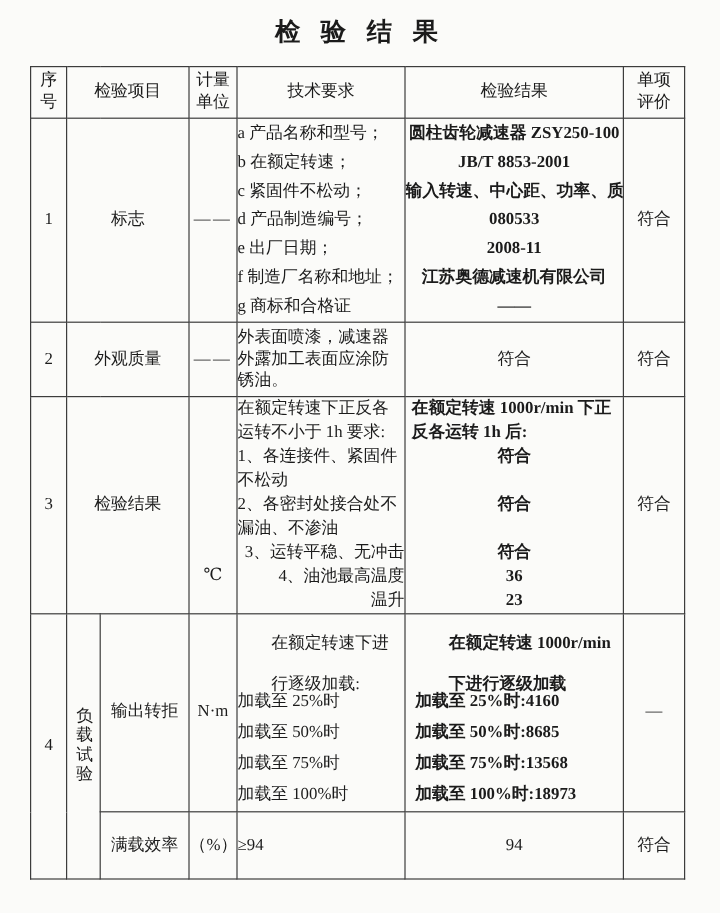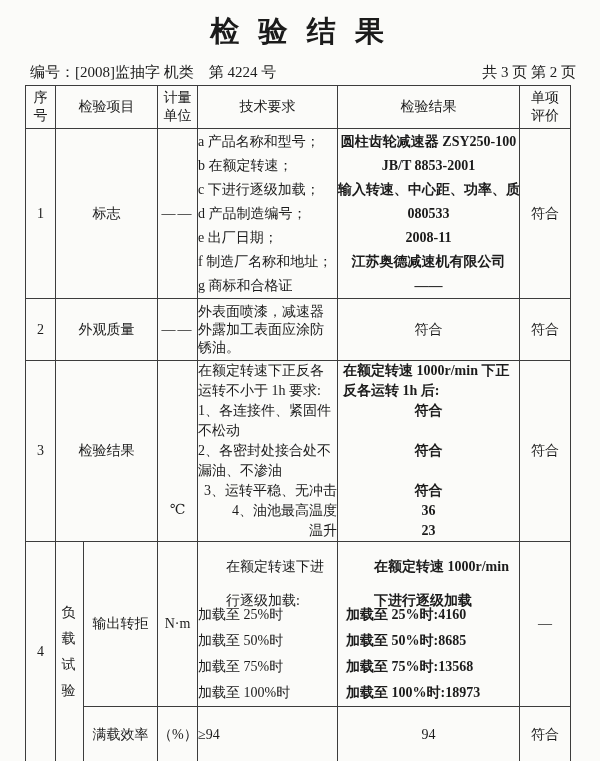--- a/index.html
+++ b/index.html
@@ -3,21 +3,21 @@
 <meta charset="utf-8">
 <style>
   html,body{margin:0;padding:0;}
   .page{
     width:600px;height:761px;box-sizing:border-box;
     background:#fbfbf9;color:#1b1b1b;
     font-family:"Liberation Serif","DejaVu Serif",serif;
     font-size:14px;overflow:hidden;
   }
   .title{
-    text-align:center;font-size:29px;font-weight:bold;
+    text-align:center;font-size:21px;font-weight:bold;
     letter-spacing:6px;padding-top:12px;height:43px;
   }
   .info-line{
     display:flex;justify-content:space-between;align-items:flex-end;
     margin:8px 24px 3px 30px;font-size:15px;
   }
   table.rpt{
     border-collapse:collapse;table-layout:fixed;
     margin:0 0 0 25px;width:545px;
   }
@@ -40,35 +40,31 @@
   .topline{line-height:20px;height:40px;}
   .ctr{text-align:center;}
   .indent{padding-left:56px;}
   
   .d2{height:52px;line-height:34px;margin-left:28px;}
   .d1{height:26px;line-height:26px;}
   .unit-rel{position:relative;}
   .unit-abs{position:absolute;top:140px;left:0;right:0;text-align:center;}
   .vert{
     width:16px;margin:12px auto;word-break:break-all;
-    line-height:26px;text-align:left;
+    line-height:16px;text-align:right;
   }
   .geq{padding-left:8px;text-align:left;}
 </style>
 </head>
 <body>
 
 <div class="page">
 
   <div class="title">检 验 结 果</div>
 
-  <div class="info-line">
-    <span>编号：[2008]监抽字 机类　第 4224 号</span>
-    <span>共 3 页 第 2 页</span>
-  </div>
 
   <table class="rpt">
     <colgroup>
       <col style="width:30px">
         <col style="width:28px">
         <col style="width:74px">
       <col style="width:40px">
         <col style="width:140px">
         <col style="width:182px">
       <col style="width:51px">
@@ -87,21 +83,21 @@
 评价</td>
     </tr>
 
     <tr style="height:170px;">
       <td class="cc">1</td>
       <td class="cc" colspan="2">标志</td>
       <td class="unit">——</td>
       <td class="tech-cell">
         <div class="ln24">a 产品名称和型号；</div>
         <div class="ln24">b 在额定转速；</div>
-        <div class="ln24">c 下进行逐级加载；</div>
+        <div class="ln24">c 紧固件不松动；</div>
         <div class="ln24">d 产品制造编号；</div>
         <div class="ln24">e 出厂日期；</div>
         <div class="ln24">f 制造厂名称和地址；</div>
         <div class="ln24">g 商标和合格证</div>
       </td>
       <td class="res-cell">
         <div class="ln24">圆柱齿轮减速器  ZSY250-100</div>
         <div class="ln24">JB/T 8853-2001</div>
         <div class="ln24">输入转速、中心距、功率、质量</div>
         <div class="ln24">080533</div>

